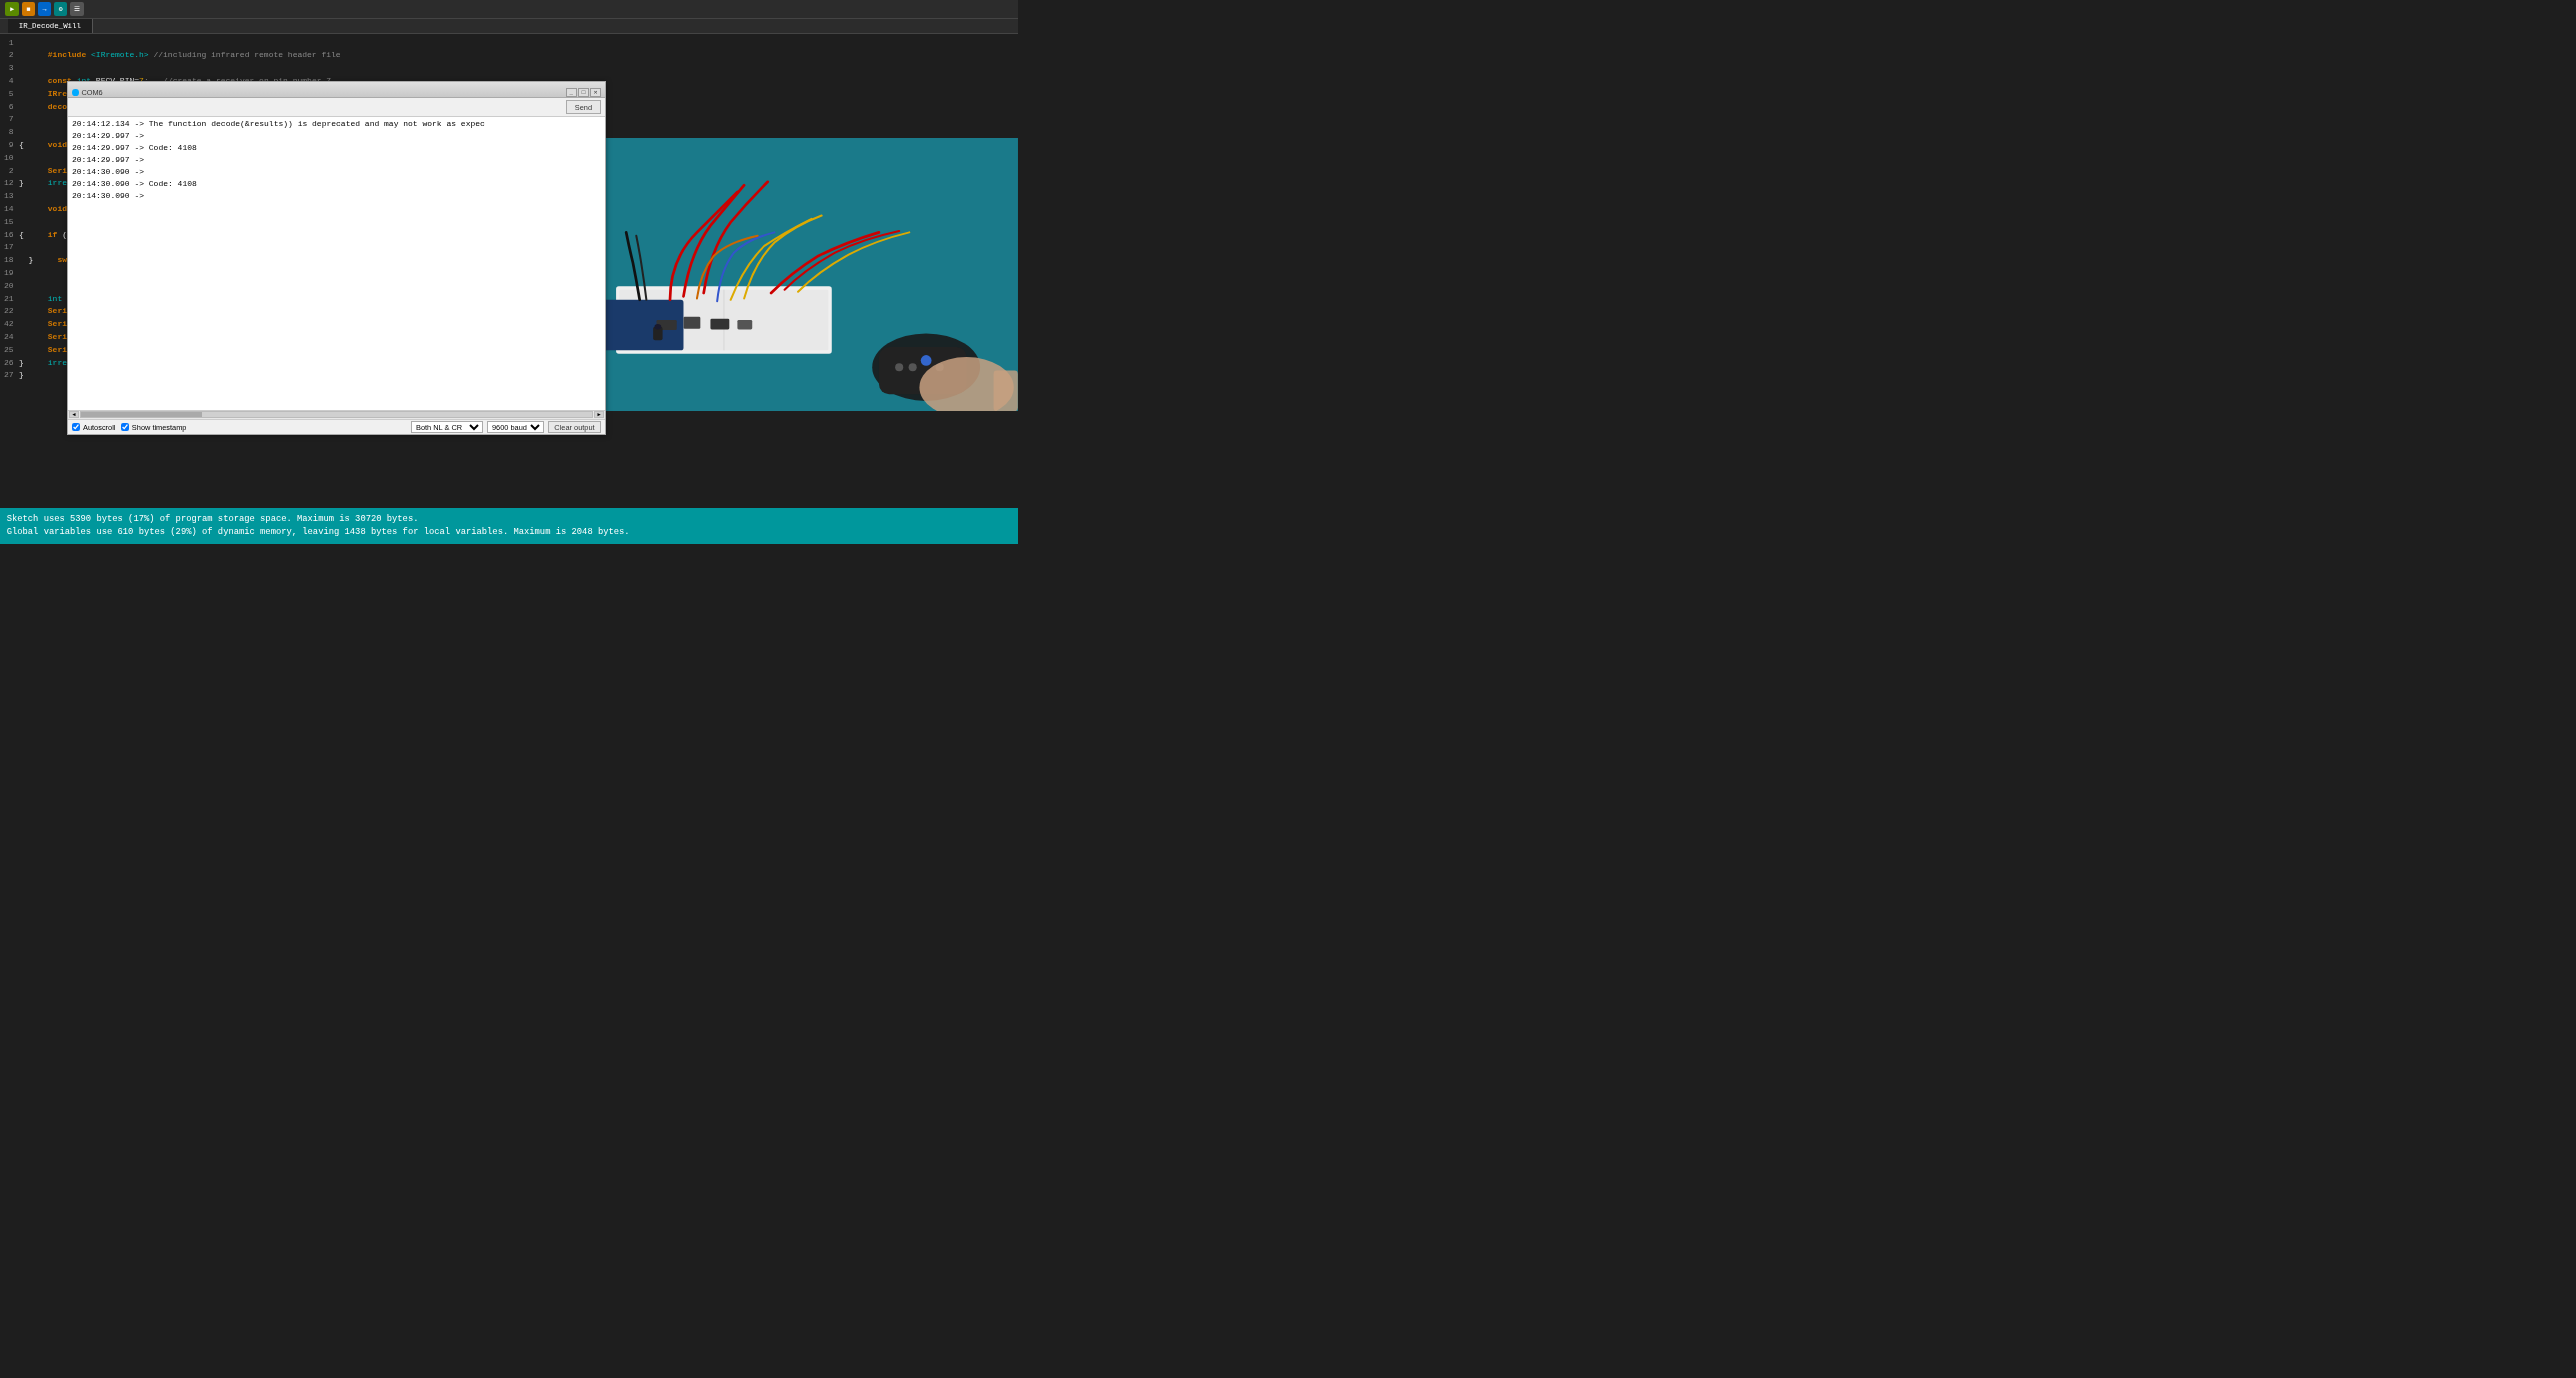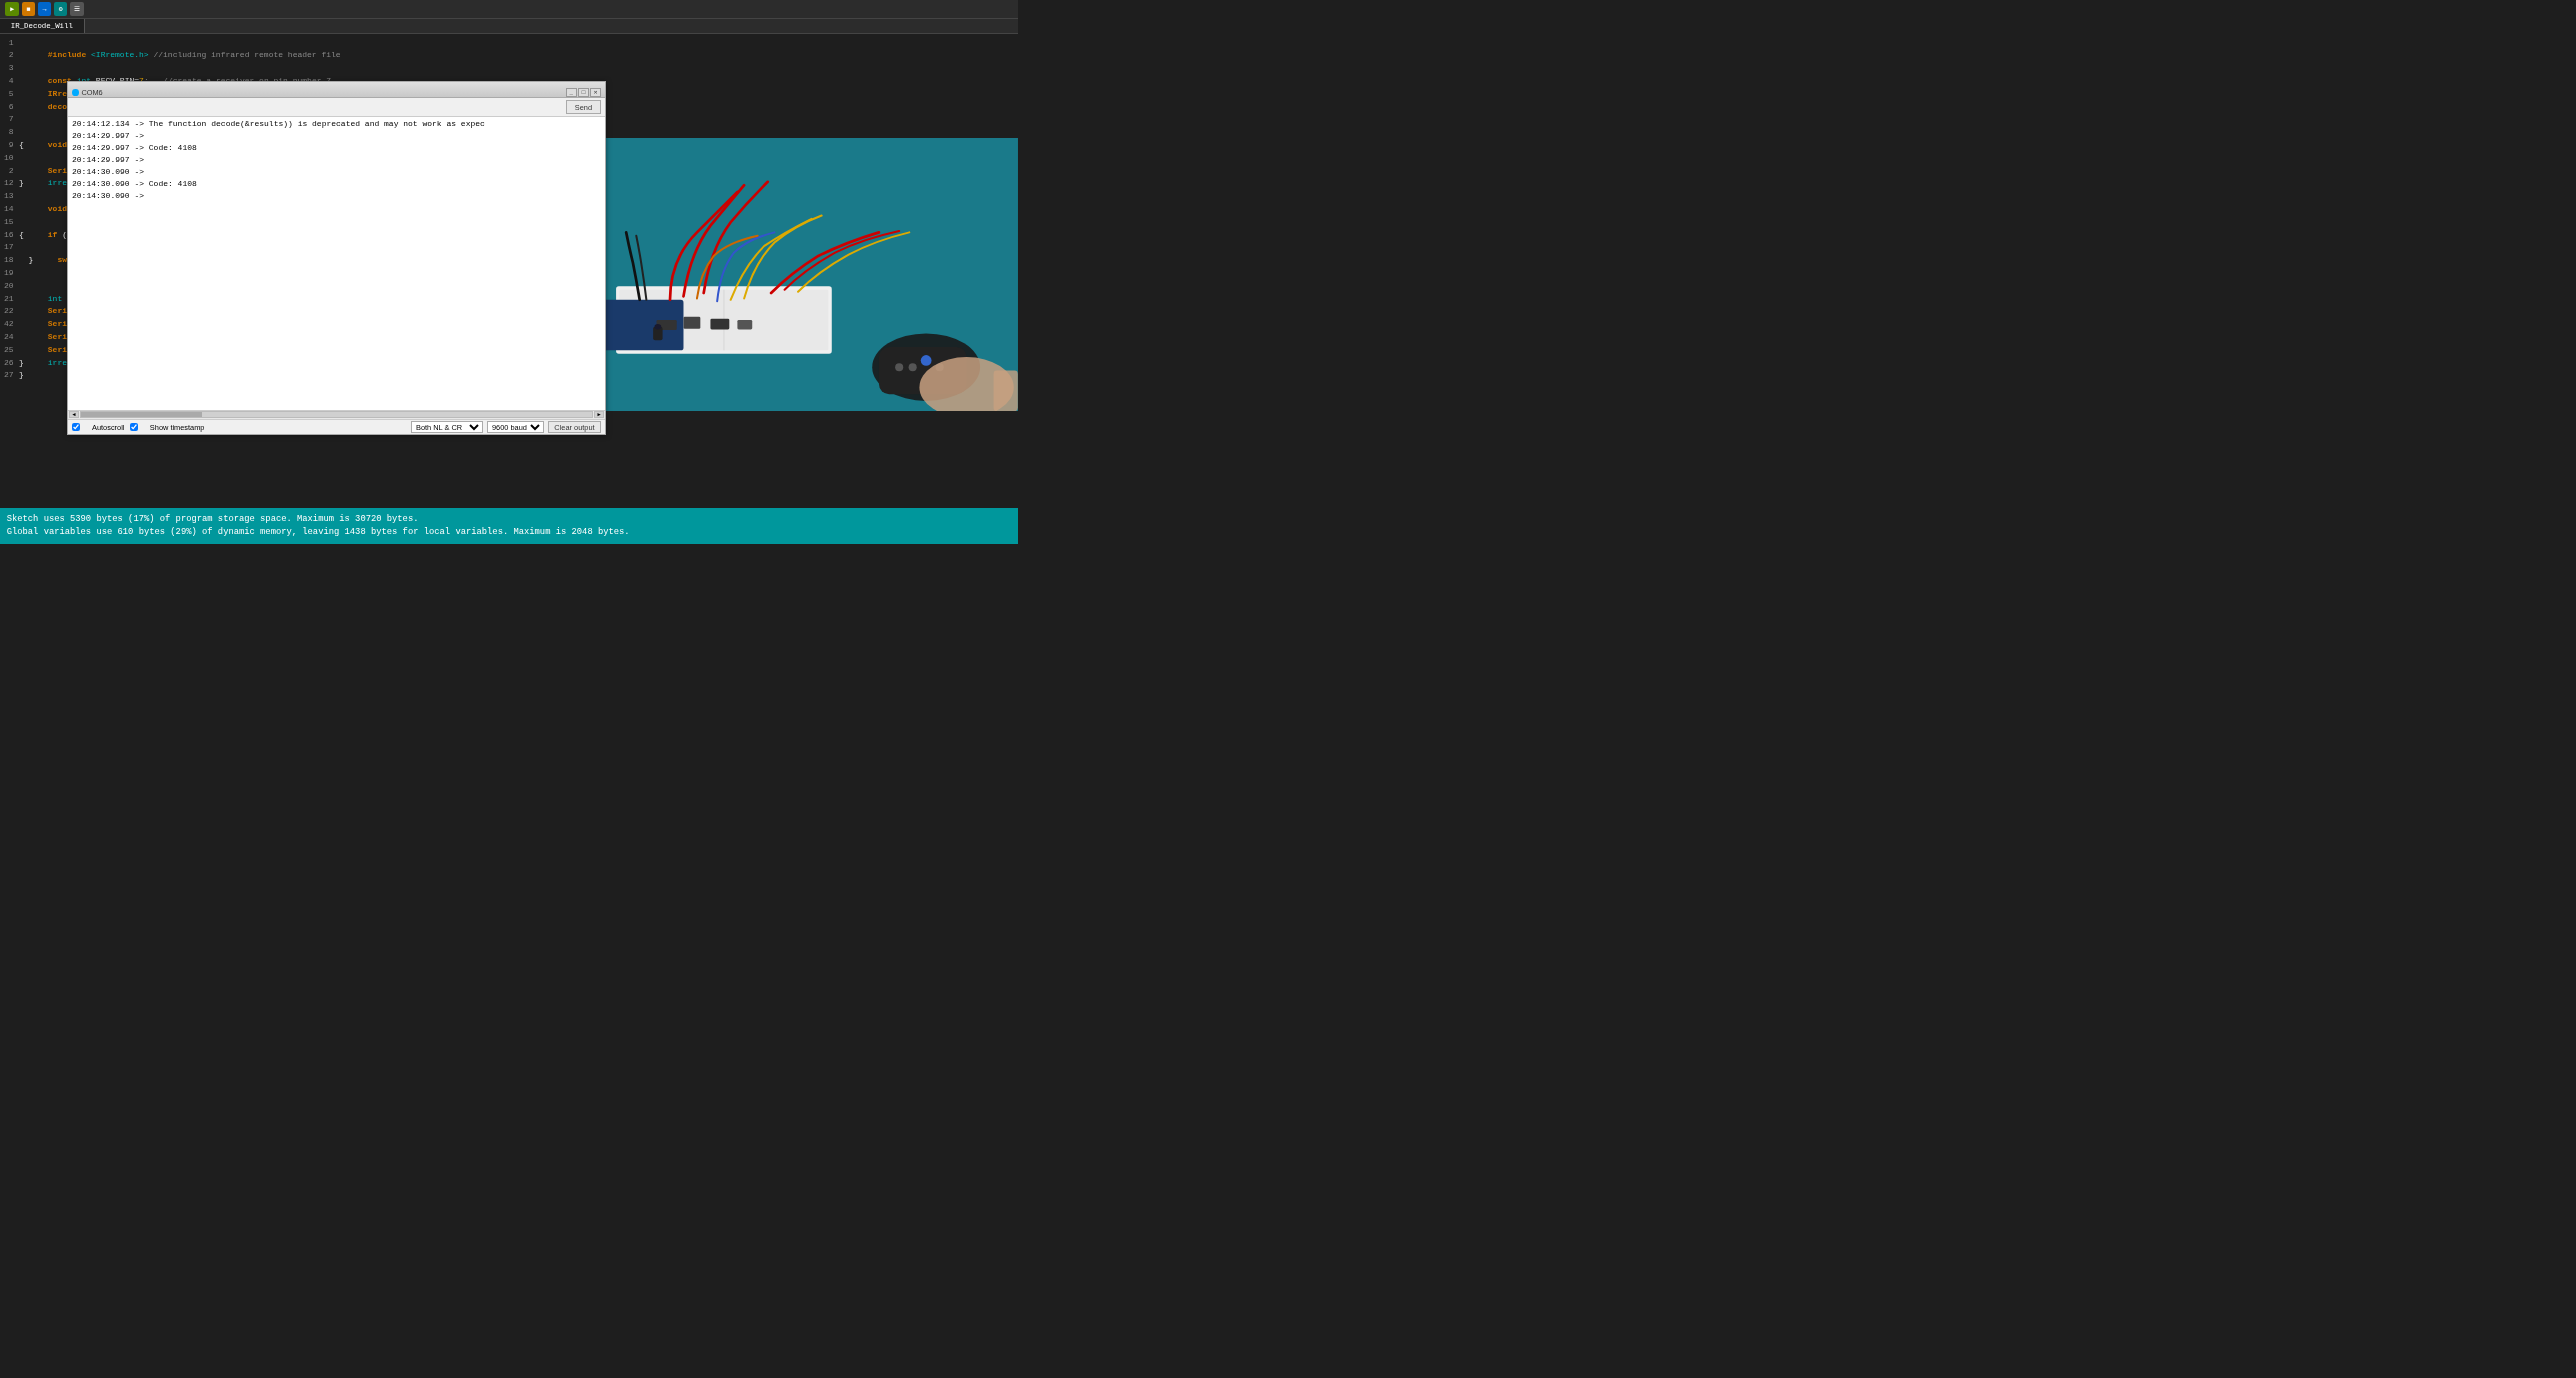--- a/index.html
+++ b/index.html
@@ -53,20 +53,21 @@
       color: #ccc;
       background: #3a3a3a;
       border-right: 0.7px solid #555;
       height: 100%;
       display: flex;
       align-items: center;
     }
     .tab.active {
       background: #1e1e1e;
       color: #fff;
+      margin-left: 8px;
     }
 
     
     #code-area {
       background: #1e1e1e;
       padding: 2.7px 0;
       height: 418px;
       overflow: hidden;
       position: relative;
     }
@@ -227,21 +228,21 @@
       display: flex;
       align-items: center;
       padding: 0 4px;
       gap: 5.4px;
       font-family: Arial, sans-serif;
       font-size: 7.4px;
     }
     .sm-checkbox {
       display: flex;
       align-items: center;
-      gap: 12px;
+      gap: 3px;
     }
     .sm-checkbox input { width: 8px; height: 8px; }
     #sm-footer-right {
       margin-left: auto;
       display: flex;
       align-items: center;
       gap: 4px;
     }
     .sm-select {
       height: 12px;

